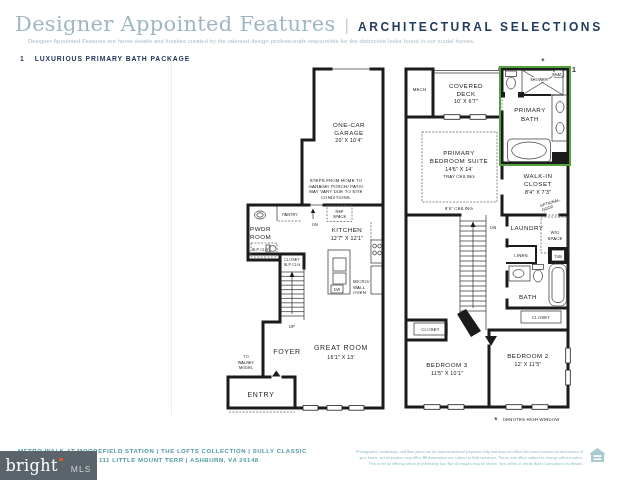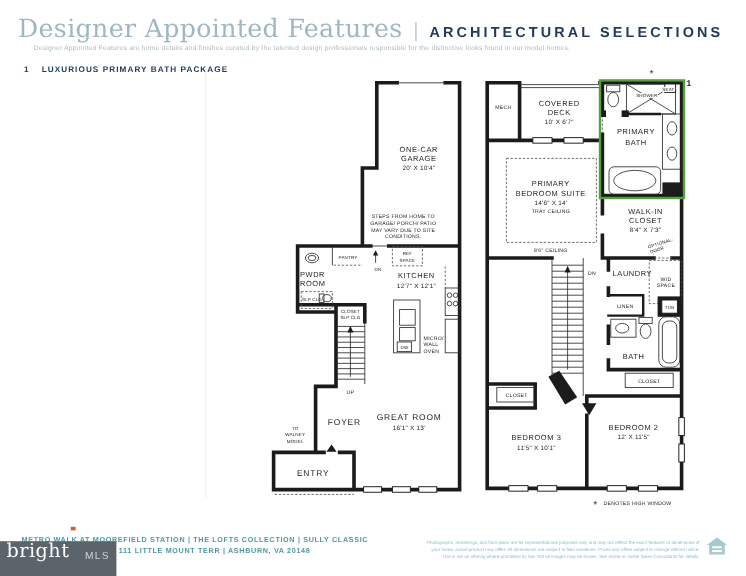--- a/index.html
+++ b/index.html
@@ -36,21 +36,21 @@
   .blk{ fill:#1b1b1b; stroke:none; }
   .win{ fill:#fff; stroke:#1b1b1b; stroke-width:0.8; }
   .grn{ stroke:#54a03c; stroke-width:2; fill:none; }
   .gtxt{ fill:#54a03c; font-size:7px; font-weight:bold; text-anchor:middle; }
   .gray{ fill:#b5bbbb; }
 
   
   .f-line1 { position:absolute; left:18px; top:448px; font-size:6px; font-weight:bold; color:#4d99a4; letter-spacing:0.55px; white-space:nowrap; }
   .f-line2 { position:absolute; left:99px; top:456.5px; font-size:6px; font-weight:bold; color:#4d99a4; letter-spacing:0.55px; white-space:nowrap; }
   .logo { position:absolute; left:0; top:451px; width:97px; height:29px; background:#5c646b;
-          display:flex; justify-content:center; }
+          display:flex; align-items:center; justify-content:center; }
   .logo-main { font-family:"DejaVu Serif", serif; font-size:16px; color:#ffffff; letter-spacing:0.4px; line-height:1; }
   .logo-tick { width:4px; height:3px; background:#e0572a; display:inline-block; margin:-12px 2px 0 1px; }
   .logo-mls { font-size:8.5px; color:#ccd1d4; letter-spacing:1.1px; margin-left:6px; margin-top:7px; }
   .disclaimer { position:absolute; left:330px; top:449px; width:253px; text-align:right;
                 font-size:3.8px; line-height:1.6; color:#8dbcc4; }
   .eho { position:absolute; left:589px; top:448px; }
 </style>
 </head>
 <body>
 

